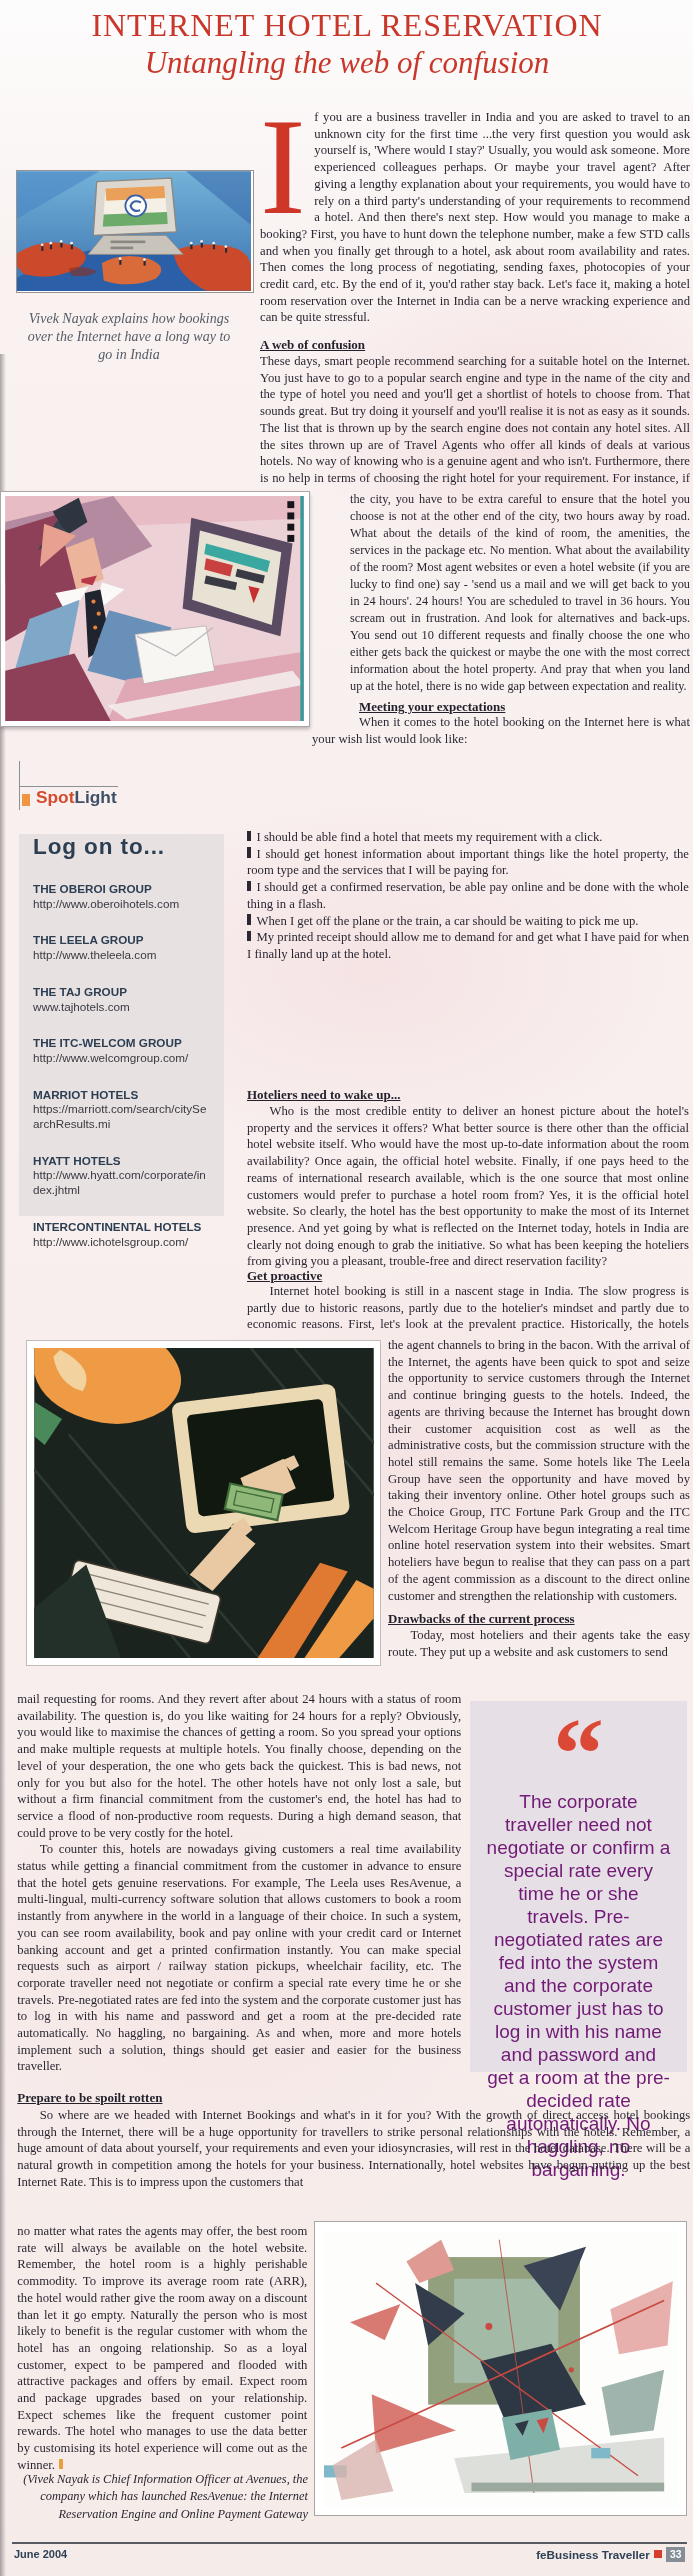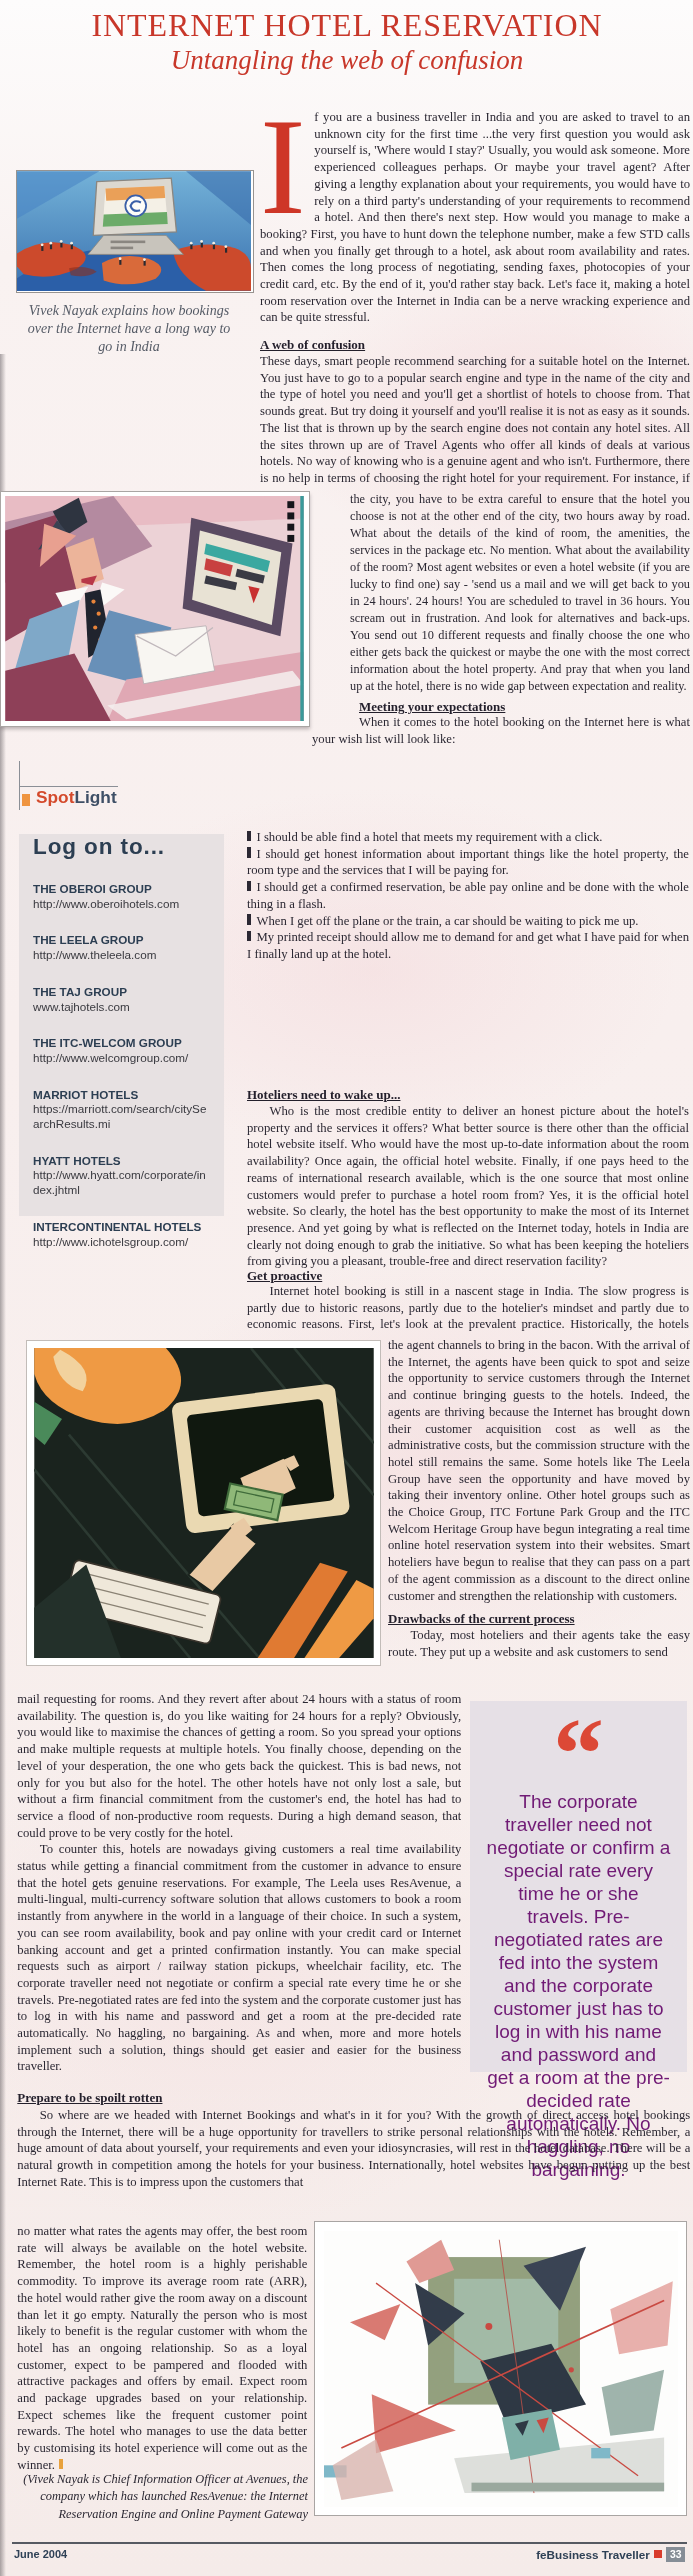--- a/index.html
+++ b/index.html
@@ -6,21 +6,21 @@
   .page{position:relative;width:694px;height:2576px;margin:0 auto;overflow:hidden;
     font-family:"Liberation Serif",serif;
     background:
       radial-gradient(ellipse 364px 225px at 538px 416px, rgba(238,190,195,.35), transparent 70%),
       radial-gradient(ellipse 434px 260px at 373px 971px, rgba(240,200,205,.30), transparent 70%),
       radial-gradient(ellipse 451px 295px at 451px 1457px, rgba(238,195,200,.28), transparent 70%),
       radial-gradient(ellipse 451px 364px at 225px 1977px, rgba(240,205,208,.25), transparent 70%),
       linear-gradient(180deg,#fdfcfc 0%,#f9f2f1 10%,#f8efee 40%,#f7eeec 75%,#f5ebe9 100%);}
   .abs{position:absolute;}
   .headline{width:694px;text-align:center;color:#c8372a;font-size:32px;letter-spacing:0.9px;}
-  .subhead{width:694px;text-align:center;color:#c8372a;font-size:27px;font-style:italic;}
+  .subhead{width:694px;text-align:center;color:#c8372a;font-size:31px;font-style:italic;}
   .body-text{font-size:12.7px;line-height:16.7px;text-align:justify;color:#2b2833;overflow:hidden;}
   .para-head{font-size:13px;font-weight:bold;color:#231f2b;text-decoration:underline;}
   .dropcap{float:left;font-size:137px;line-height:108px;color:#ce3627;margin:3.5px 8.7px 0 0;font-family:"Liberation Serif",serif;}
   .caption{font-style:italic;font-size:14px;line-height:18px;color:#555b66;text-align:center;}
   .img-frame{background:#fff;border:0.9px solid #a9a5a3;box-sizing:border-box;}
   .img-frame svg{display:block;}
   .spot-text{font-family:"Liberation Sans",sans-serif;font-size:17.3px;font-weight:bold;}
   .spot-red{color:#d44a2c;} .spot-dark{color:#3e4f66;}
   .logon{background:#e7e1e2;box-sizing:border-box;padding:0 14px;font-family:"Liberation Sans",sans-serif;}
   .logon-title{font-size:22.5px;font-weight:bold;color:#2c3e52;letter-spacing:0.9px;margin-bottom:14px;}
@@ -100,21 +100,21 @@
             <circle cx="213" cy="81" r="1.6"></circle>
           <circle cx="227" cy="83" r="1.6"></circle>
             <circle cx="241" cy="87" r="1.6"></circle>
           <circle cx="119" cy="101" r="1.6"></circle>
             <circle cx="147" cy="102" r="1.6"></circle>
         </g>
       </g>
     </svg>
   </div>
 
-  <div class="abs caption" style="left:19px;top:302px;width:220px;">Vivek Nayak explains how bookings over the Internet have a long way to go in India</div>
+  <div class="abs caption" style="left:19px;top:310px;width:220px;">Vivek Nayak explains how bookings over the Internet have a long way to go in India</div>
 
   <div class="abs body-text" style="left:260px;top:109px;width:430px;height:217px;">
     <span class="dropcap">I</span><span>f you are a business traveller in India and you are asked to travel to an unknown city for the first time ...the very first question you would ask yourself is, 'Where would I stay?' Usually, you would ask someone. More experienced colleagues perhaps. Or maybe your travel agent? After giving a lengthy explanation about your requirements, you would have to rely on a third party's understanding of your requirements to recommend a hotel. And then there's next step. How would you manage to make a booking? First, you have to hunt down the telephone number, make a few STD calls and when you finally get through to a hotel, ask about room availability and rates. Then comes the long process of negotiating, sending faxes, photocopies of your credit card, etc. By the end of it, you'd rather stay back. Let's face it, making a hotel room reservation over the Internet in India can be a nerve wracking experience and can be quite stressful.</span>
   </div>
 
   <div class="abs para-head" style="left:260px;top:337px;width:430px;">A web of confusion</div>
   <div class="abs body-text" style="left:260px;top:353px;width:430px;height:137px;">These days, smart people recommend searching for a suitable hotel on the Internet. You just have to go to a popular search engine and type in the name of the city and the type of hotel you need and you'll get a shortlist of hotels to choose from. That sounds great. But try doing it yourself and you'll realise it is not as easy as it sounds. The list that is thrown up by the search engine does not contain any hotel sites. All the sites thrown up are of Travel Agents who offer all kinds of deals at various hotels. No way of knowing who is a genuine agent and who isn't. Furthermore, there is no help in terms of choosing the right hotel for your requirement. For instance, if you have a conference in the business district of</div>
   <div class="abs body-text" style="left:350px;top:491px;width:340px;height:206px;font-size:12.3px;line-height:17px;">the city, you have to be extra careful to ensure that the hotel you choose is not at the other end of the city, two hours away by road. What about the details of the kind of room, the amenities, the services in the package etc. No mention. What about the availability of the room? Most agent websites or even a hotel website (if you are lucky to find one) say - 'send us a mail and we will get back to you in 24 hours'. 24 hours! You are scheduled to travel in 36 hours. You scream out in frustration. And look for alternatives and back-ups. You send out 10 different requests and finally choose the one who either gets back the quickest or maybe the one with the most correct information about the hotel property. And pray that when you land up at the hotel, there is no wide gap between expectation and reality.</div>
 
   <div class="abs img-frame" style="left:0;top:491px;width:310px;height:236px;padding:4.3px;box-shadow:0 2.6px 3.5px rgba(80,70,75,.35);">
@@ -155,21 +155,21 @@
         <rect x="326" y="6" width="8" height="8"></rect>
           <rect x="326" y="19" width="8" height="8"></rect>
         <rect x="326" y="32" width="8" height="8"></rect>
           <rect x="326" y="45" width="8" height="8"></rect>
       </g>
       <rect x="341" y="0" width="4" height="260" fill="#3a9a9a"></rect>
     </svg>
   </div>
 
   <div class="abs para-head" style="left:359px;top:699px;width:295px;">Meeting your expectations</div>
-  <div class="abs body-text" style="left:312px;top:714px;width:378px;height:38px;text-indent:47px;">When it comes to the hotel booking on the Internet here is what your wish list will look like:</div>
+  <div class="abs body-text" style="left:312px;top:714px;width:378px;height:38px;text-indent:47px;">When it comes to the hotel booking on the Internet here is what your wish list would look like:</div>
 
   <div class="abs corner-line" style="left:19px;top:761px;width:0.9px;height:49px;"></div>
   <div class="abs corner-line" style="left:19px;top:786px;width:99px;height:0.9px;"></div>
   <div class="abs" style="left:22px;top:794px;width:7.8px;height:12px;background:#ef9440;"></div>
   <div class="abs spot-text" style="left:36px;top:787px;"><span class="spot-red">Spot</span><span class="spot-dark">Light</span></div>
 
   <div class="abs logon" style="left:19px;top:834px;width:205px;height:382px;">
     <div class="logon-title">Log on to...</div>
     <div class="hotel">
       <div class="hotel-name">THE OBEROI GROUP</div>

